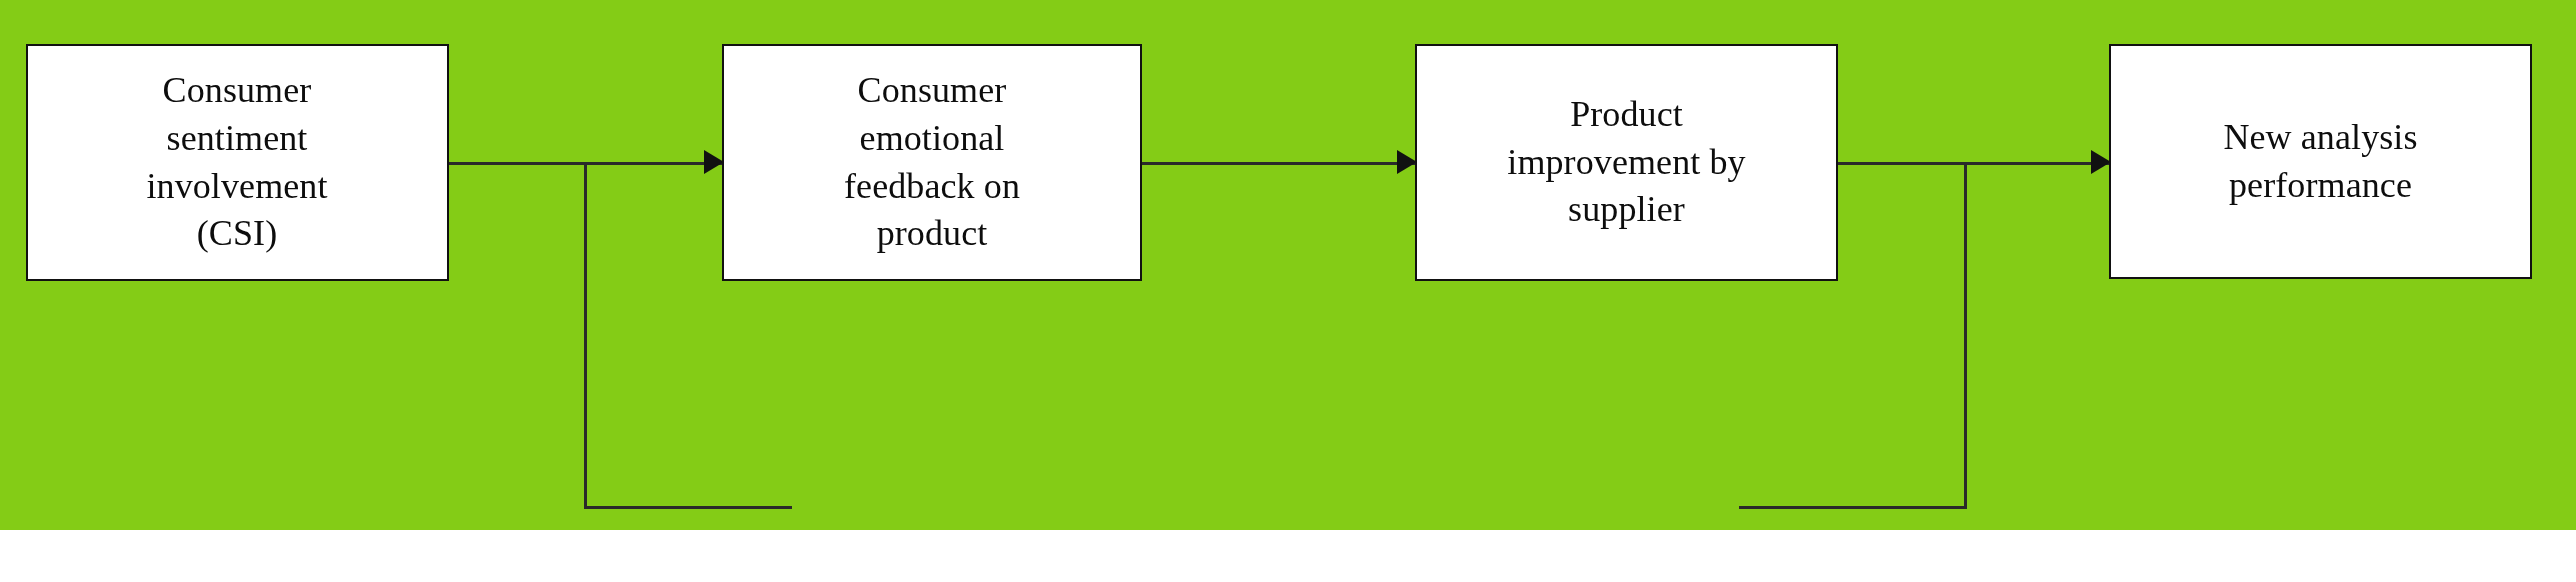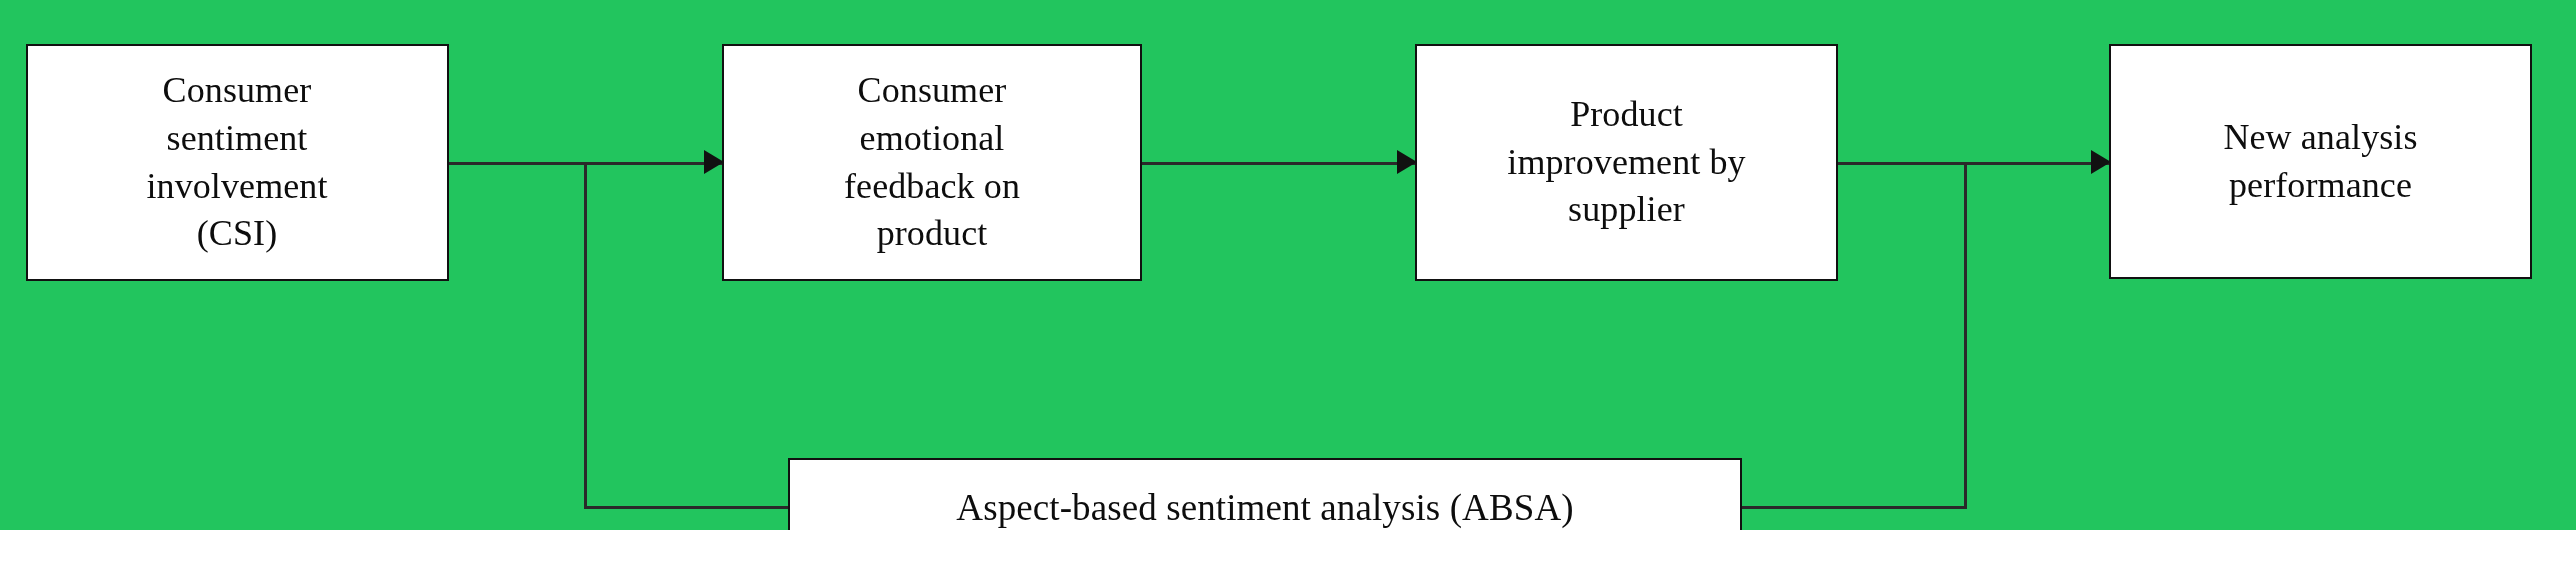--- a/index.html
+++ b/index.html
@@ -4,21 +4,21 @@
 <style>
   html, body {
     margin: 0;
     padding: 0;
     background: #ffffff;
   }
   #canvas {
     position: relative;
     width: 2576px;
     height: 530px;
-    background: #22c55e;
+    background: #84cc16;
     overflow: hidden;
     font-family: "Liberation Serif", "DejaVu Serif", serif;
   }
   .node {
     position: absolute;
     box-sizing: border-box;
     background: #ffffff;
     border: 2.7px solid #111111;
     display: flex;
     align-items: center;
@@ -100,18 +100,15 @@
     <span class="node-label">Product
 improvement by
 supplier</span>
   </div>
 
   <div class="node" style="left:2109px; top:44px; width:423px; height:235px;">
     <span class="node-label">New analysis
 performance</span>
   </div>
 
-  <div class="node node--absa" style="left:788px; top:458px; width:954px; height:100px;">
-    <span class="node-label">Aspect-based sentiment analysis (ABSA)</span>
-  </div>
 
 </div>
 
 
 </body></html>

